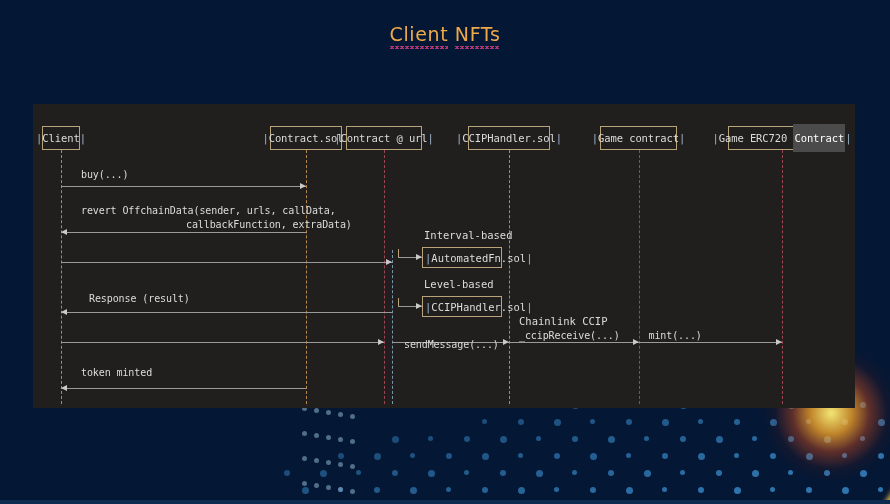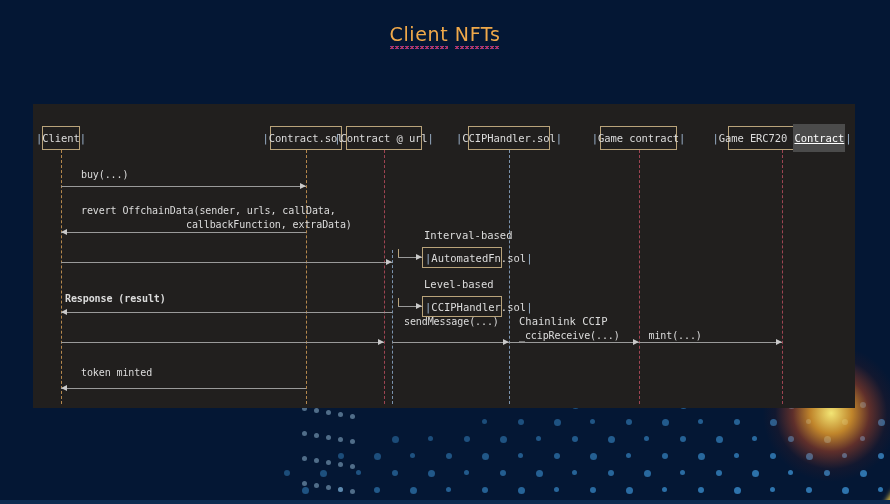--- a/index.html
+++ b/index.html
@@ -134,21 +134,20 @@
     white-space: nowrap;
     font-size: 10.5px;
     color: #dcdcdc;
     letter-spacing: -0.1px;
   }
   .participant .pipe { color: #9fb6cf; }
   .participant .hl {
     background: #4b4b4b;
     color: #ffffff;
     padding: 8px 1px;
-    text-decoration: underline;
   }
 
   
   .lifeline {
     position: absolute;
     width: 0;
     border-left: 1px dashed #b5884d;
   }
 
   
@@ -361,26 +360,26 @@
       <div class="arrow-head right" style="left: 267px; top: 79px;"></div>
       <div class="msg-label" style="left: 48px; top: 64px;">buy(...)</div>
       <div class="msg-line" style="left: 28px; top: 128px; width: 245px;"></div>
       <div class="arrow-head left" style="left: 28px; top: 125px;"></div>
       <div class="msg-label" style="left: 153px; top: 114px;">callbackFunction, extraData)</div>
       <div class="msg-label" style="left: 48px; top: 100px;">revert OffchainData(sender, urls, callData,</div>
       <div class="msg-line" style="left: 28px; top: 158px; width: 331px;"></div>
       <div class="arrow-head right" style="left: 353px; top: 155px;"></div>
       <div class="msg-line" style="left: 28px; top: 208px; width: 331px;"></div>
       <div class="arrow-head left" style="left: 28px; top: 205px;"></div>
-      <div class="msg-label" style="left: 32px; top: 188px; font-weight: bold;">Response (result)</div>
+      <div class="msg-label" style="left: 56px; top: 188px;">Response (result)</div>
       <div class="msg-line" style="left: 28px; top: 238px; width: 323px;"></div>
       <div class="arrow-head right" style="left: 345px; top: 235px;"></div>
       <div class="msg-line" style="left: 359px; top: 238px; width: 117px;"></div>
       <div class="arrow-head right" style="left: 470px; top: 235px;"></div>
-      <div class="msg-label" style="left: 371px; top: 211px;">sendMessage(...)</div>
+      <div class="msg-label" style="left: 371px; top: 234px;">sendMessage(...)</div>
       <div class="msg-line" style="left: 476px; top: 238px; width: 129.5px;"></div>
       <div class="arrow-head right" style="left: 599.5px; top: 235px;"></div>
       <div class="msg-label" style="left: 486px; top: 225px;">_ccipReceive(...)</div>
       <div class="msg-line" style="left: 605.5px; top: 238px; width: 143.5px;"></div>
       <div class="arrow-head right" style="left: 743px; top: 235px;"></div>
       <div class="msg-label" style="left: 615.5px; top: 225px;">mint(...)</div>
       <div class="msg-line" style="left: 28px; top: 284px; width: 245px;"></div>
       <div class="arrow-head left" style="left: 28px; top: 281px;"></div>
       <div class="msg-label" style="left: 48px; top: 262px;">token minted</div>
       <div class="note-label" style="left: 391px; top: 125px;">Interval-based</div>

